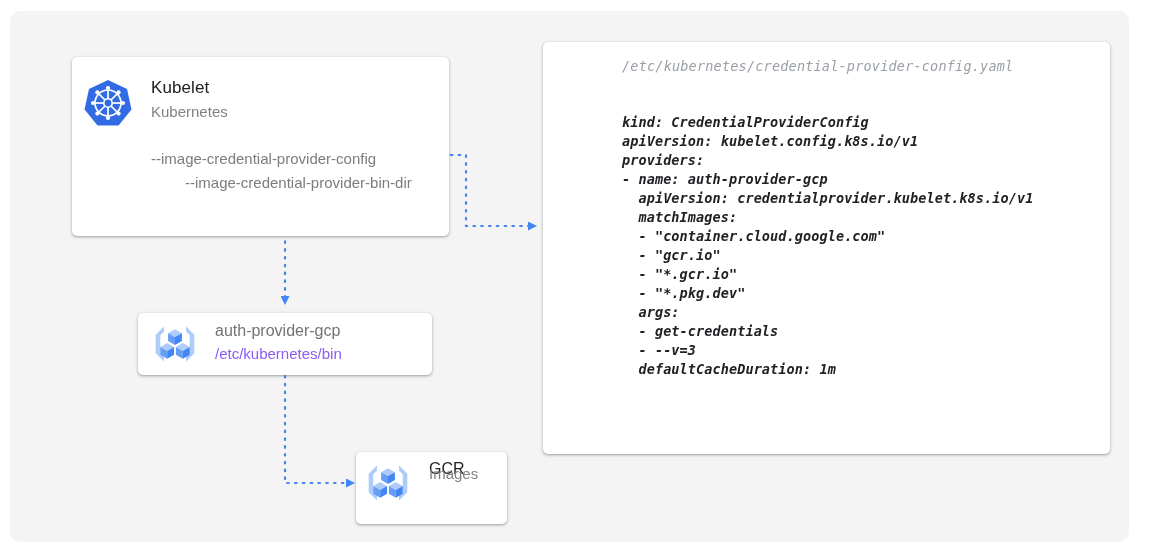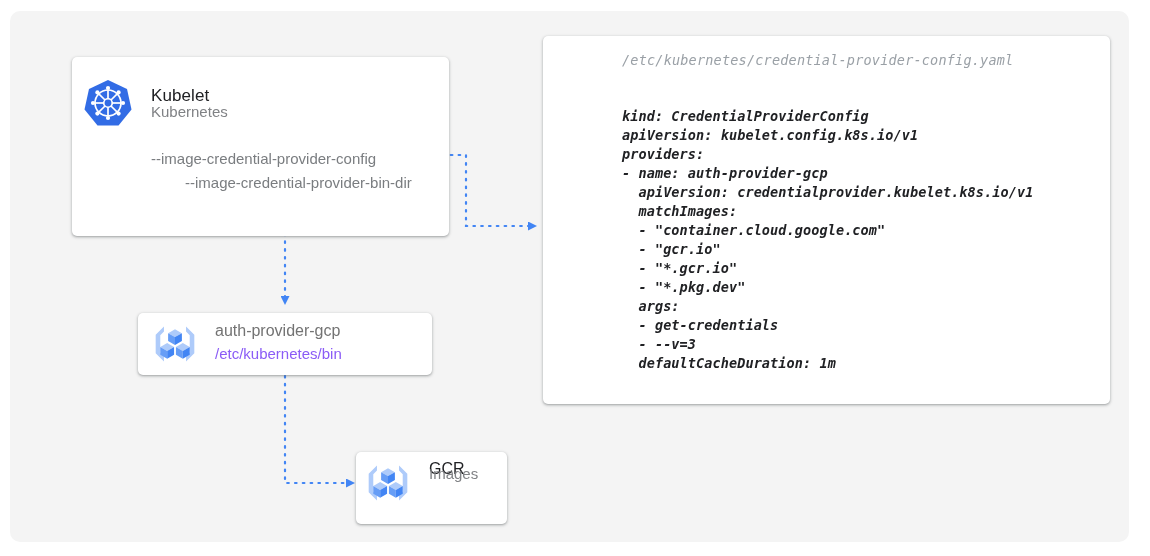--- a/index.html
+++ b/index.html
@@ -48,21 +48,21 @@
   #kubelet-card .k8s-icon {
     position: absolute;
     left: 11px;
     top: 21px;
     width: 50px;
     height: 50px;
   }
   #kubelet-card .title {
     position: absolute;
     left: 79px;
-    top: 29px;
+    top: 21px;
     font-size: 17px;
     color: #202124;
     letter-spacing: .1px;
   }
   #kubelet-card .subtitle {
     position: absolute;
     left: 79px;
     top: 46px;
     font-size: 15px;
     color: #808285;
@@ -131,23 +131,23 @@
     position: absolute;
     left: 73px;
     top: 13px;
     font-size: 15px;
     color: #808285;
   }
 
   
   #yaml-card {
     left: 543px;
-    top: 36px;
+    top: 42px;
     width: 567px;
-    height: 368px;
+    height: 412px;
   }
   #yaml-path {
     position: absolute;
     left: 79px;
     top: 16px;
     font-family: "DejaVu Sans Mono", "Liberation Mono", monospace;
     font-style: italic;
     font-size: 13.5px;
     color: #9aa0a6;
     white-space: pre;

